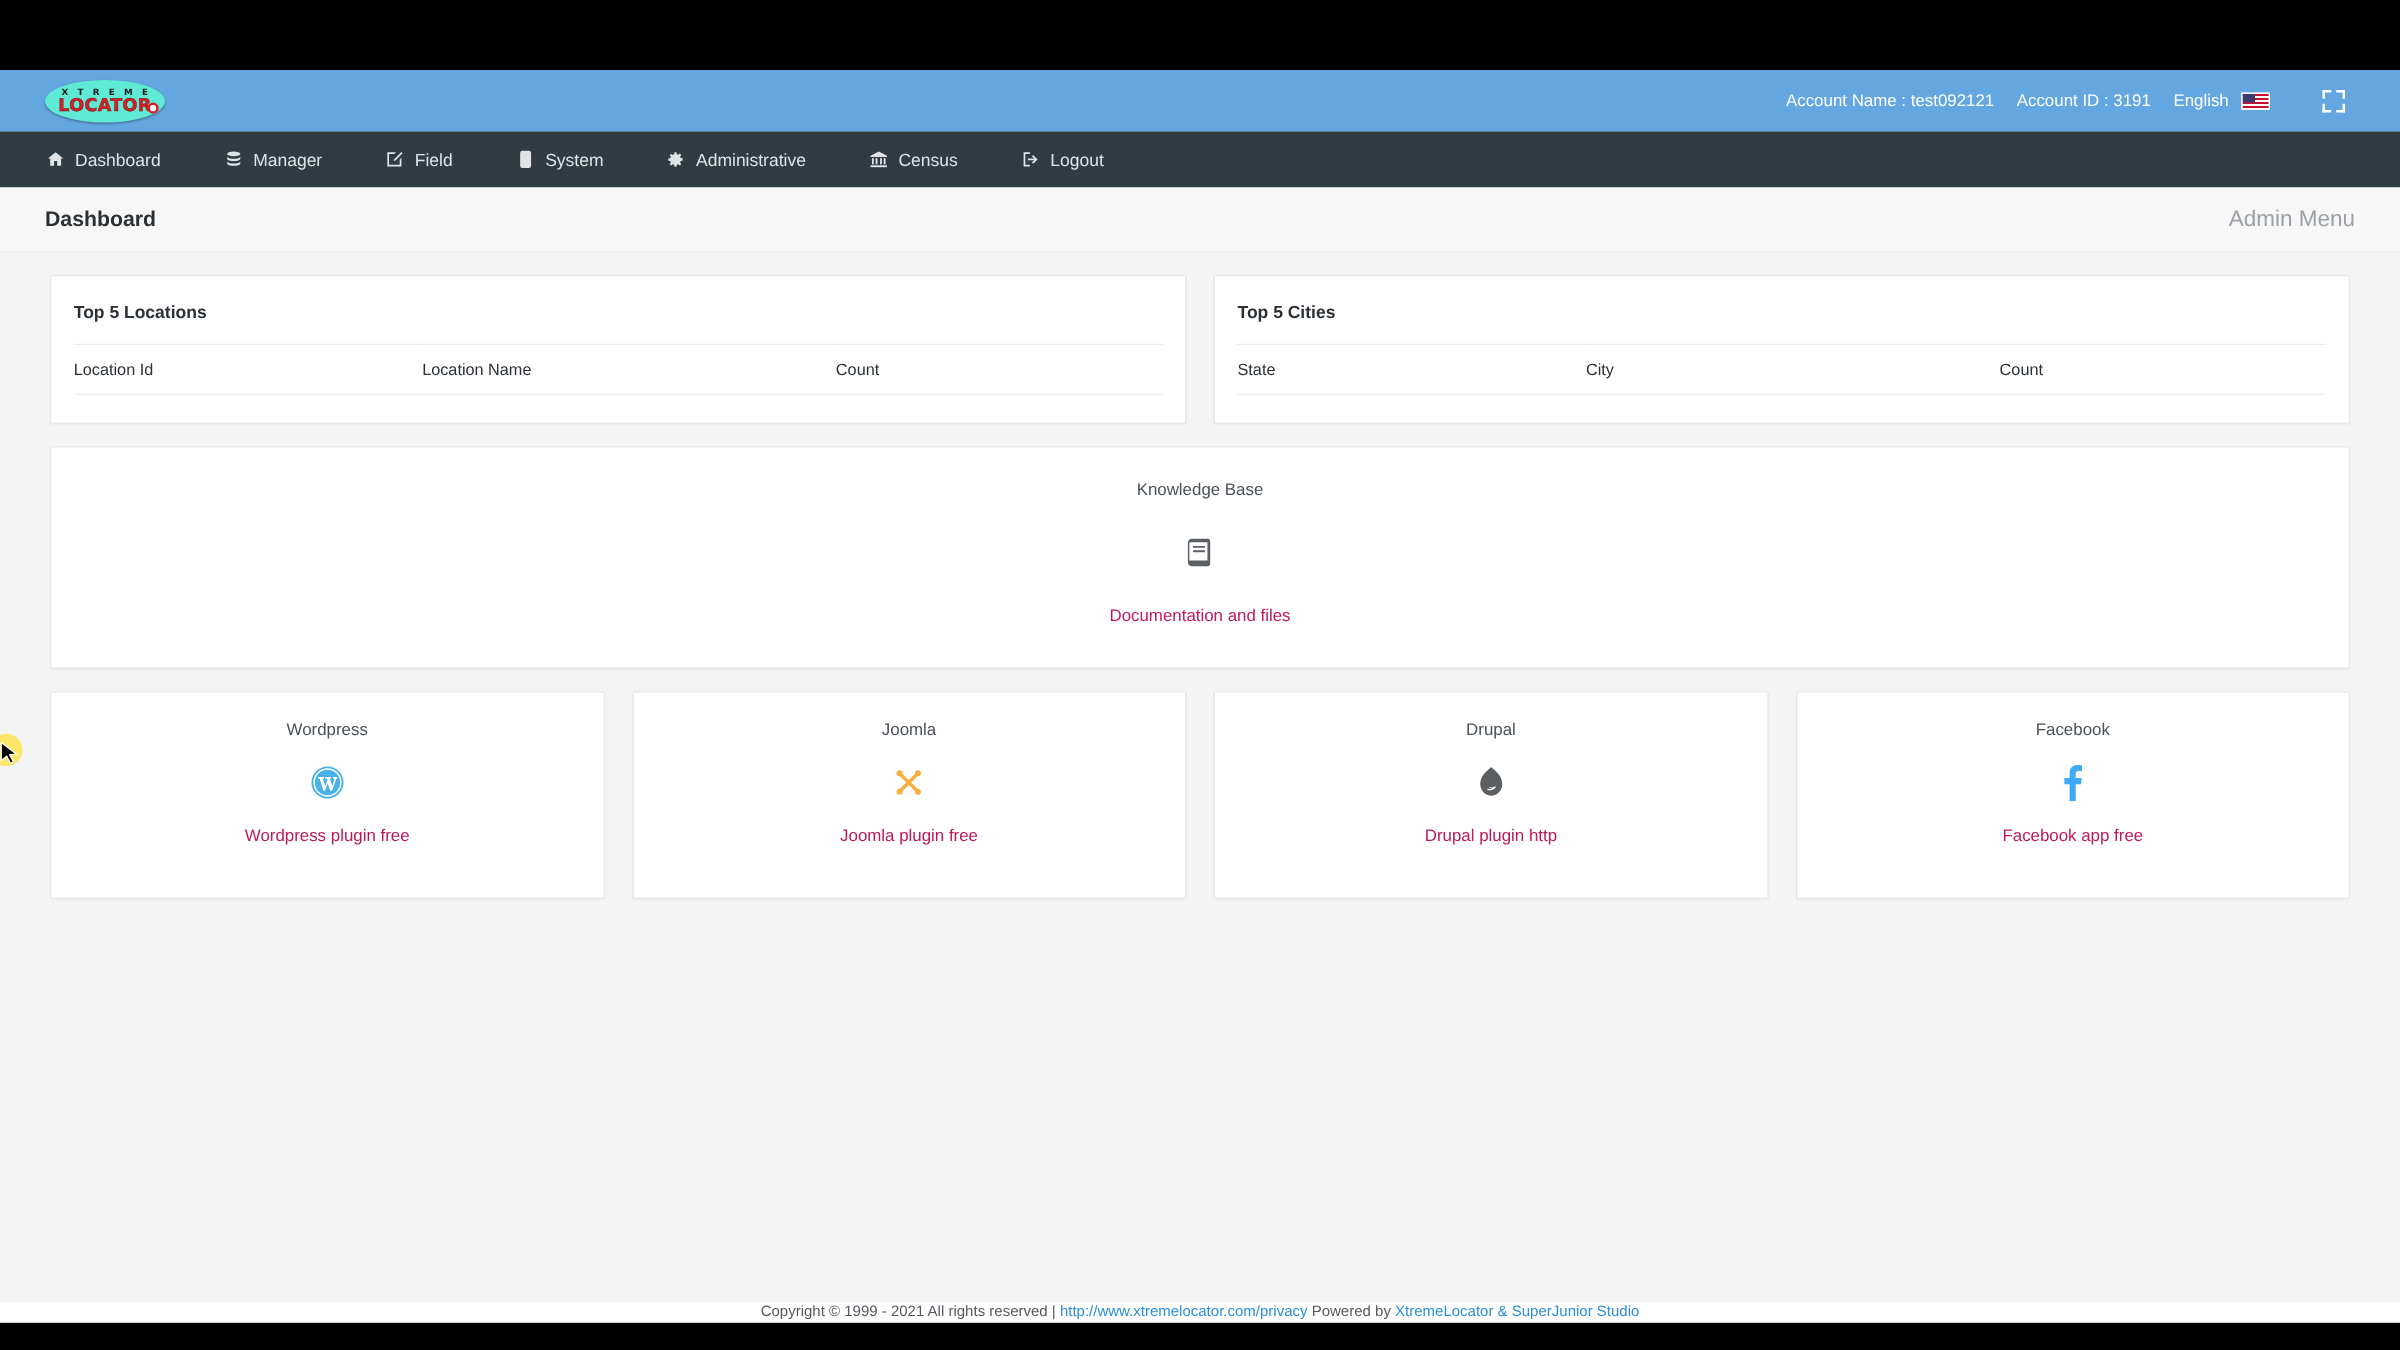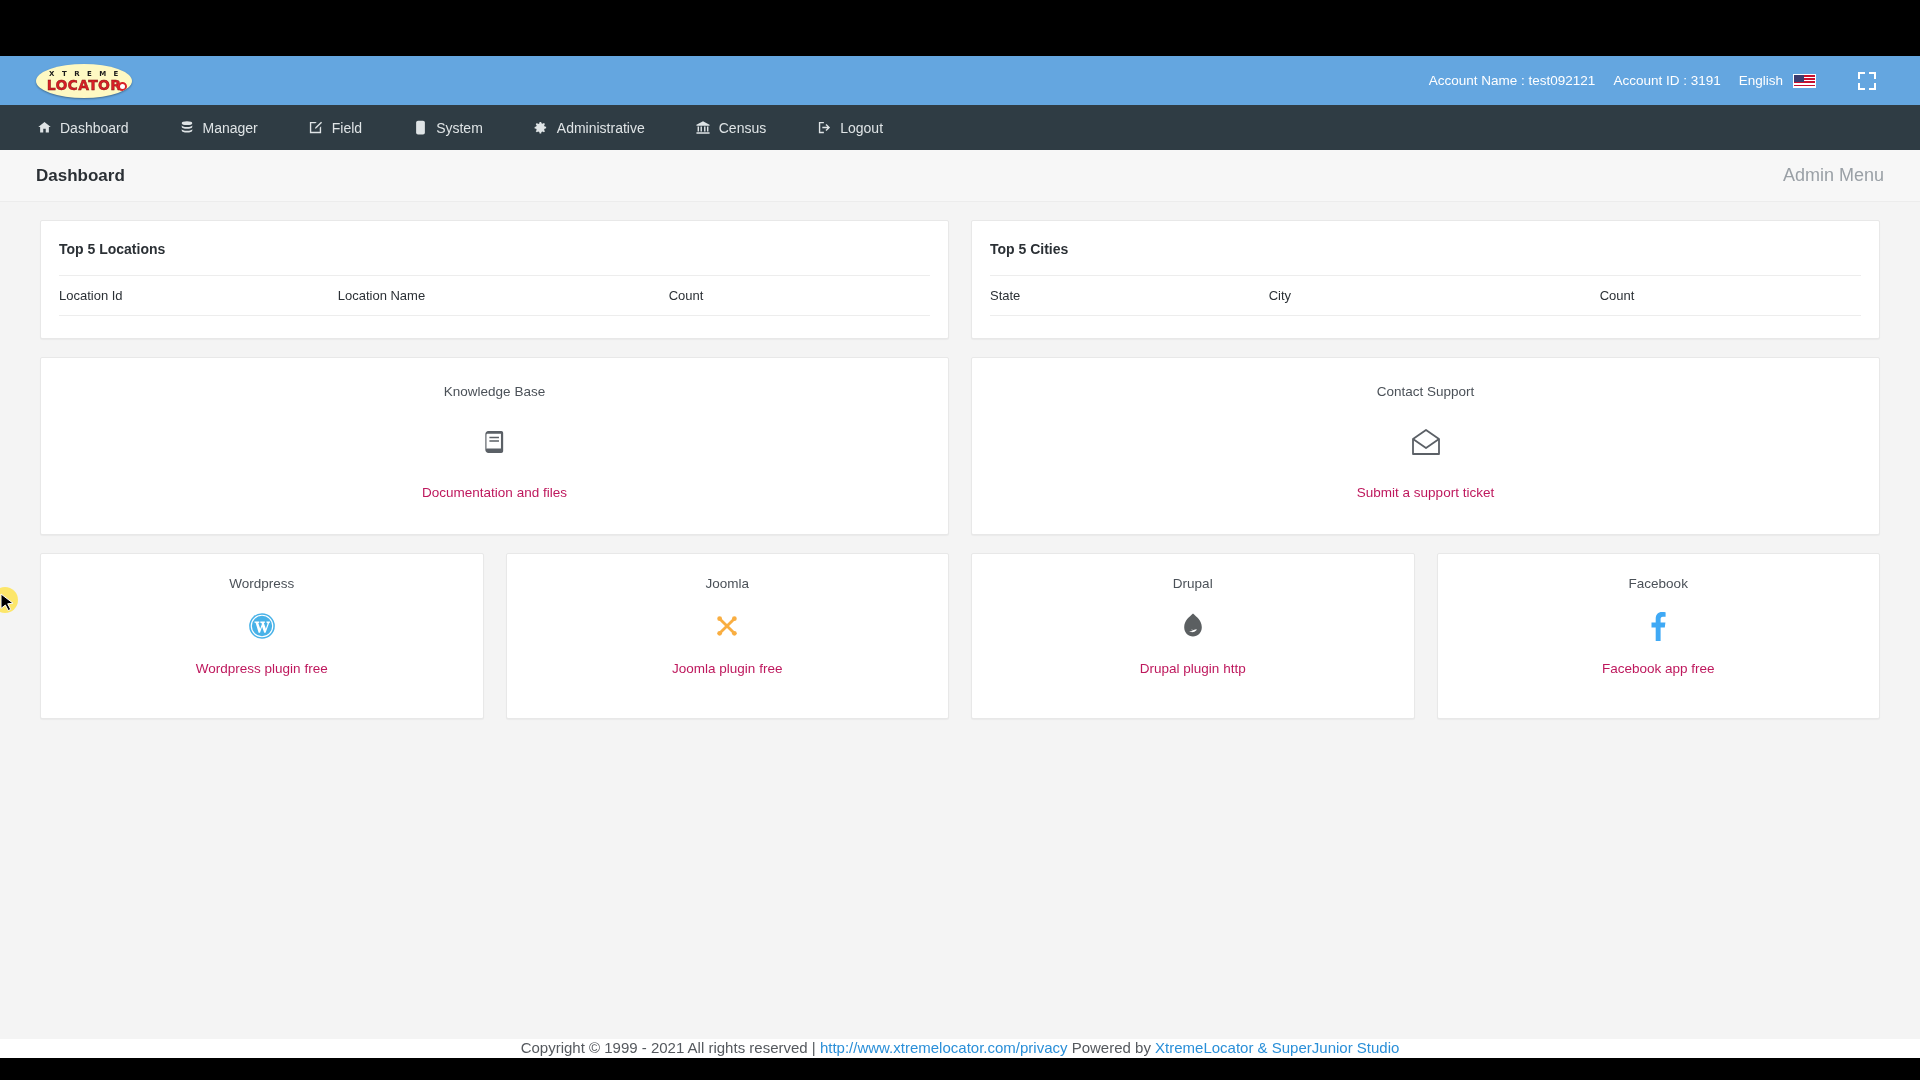--- a/index.html
+++ b/index.html
@@ -20,21 +20,21 @@
   .topbar {
     height: 49px;
     background: #64a6e0;
     display: flex;
     align-items: center;
     padding: 0 0 0 36px;
     position: relative;
   }
   .logo {
     width: 96px; height: 34px;
-    background: #fef9c3;
+    background: #5eead4;
     border-radius: 50%;
     position: relative;
     display: flex; flex-direction: column;
     align-items: center; justify-content: center;
     box-shadow: 0 1px 2px rgba(0,0,0,.35);
     overflow: hidden;
   }
   .logo .l1 {
     font-size: 7px; font-weight: bold; letter-spacing: 2.5px;
     color: #1a1a1a; line-height: 8px; text-indent: 2px;
@@ -167,21 +167,21 @@
   .row-big .card { height: 178px; }
   .row-plugins .card { height: 166px; padding-top: 22px; }
   .row-plugins .card .card-icon { margin: 20px 0 20px 0; height: 30px; }
 
   
   .footer {
     position: absolute;
     left: 0; bottom: 0;
     width: 100%;
     text-align: center;
-    font-size: 15px;
+    font-size: 12px;
     color: #55595e;
     background: #ffffff;
     padding-bottom: 2px;
     white-space: nowrap;
   }
   .footer a { color: #2a8fd8; text-decoration: none; }
 
   
   .cursor {
     position: absolute; left: 0px; top: 537px;
@@ -342,30 +342,20 @@
         <div class="card-title">Knowledge Base</div>
         <div class="card-icon">
           <svg width="28" height="28" viewBox="0 0 24 24" fill="#5b6066">
             <path d="M5.2 2.6h12.2c1 0 1.6.7 1.6 1.7v15.4c0 1-.7 1.7-1.6 1.7H6.4c-1.5 0-2.7-1.2-2.7-2.7V5.3c0-1.5 1.2-2.7 2.5-2.7zm.4 2.3c-.5 0-.9.4-.9.9v11.9c.3-.1.6-.2.9-.2h11.5V4.9zM7.2 7.5h8.2v1.3H7.2zm0 3h8.2v1.3H7.2z"></path>
             <path d="M5.6 18.6h11.5v1.9H6.4c-.6 0-1.1-.4-1.1-1s.3-.9.3-.9z" opacity=".85"></path>
           </svg>
         </div>
         <div class="card-sub">Documentation and files</div>
       </div>
 
-      <div class="card">
-        <div class="card-title">Contact Support</div>
-        <div class="card-icon">
-          <svg width="32" height="28" viewBox="0 0 32 28" fill="none" stroke="#5b6066" stroke-width="1.8" stroke-linejoin="round">
-            <path d="M3 26V11L16 2l13 9v15z"></path>
-            <path d="M3 11l13 9 13-9"></path>
-          </svg>
-        </div>
-        <div class="card-sub">Submit a support ticket</div>
-      </div>
     </div>
 
     <div class="row row-plugins">
 
       <div class="card">
         <div class="card-title">Wordpress</div>
         <div class="card-icon">
           <svg width="28" height="28" viewBox="0 0 24 24">
             <circle cx="12" cy="12" r="11" fill="#48b2e8"></circle>
             <circle cx="12" cy="12" r="9.2" fill="none" stroke="#ffffff" stroke-width="1"></circle>

